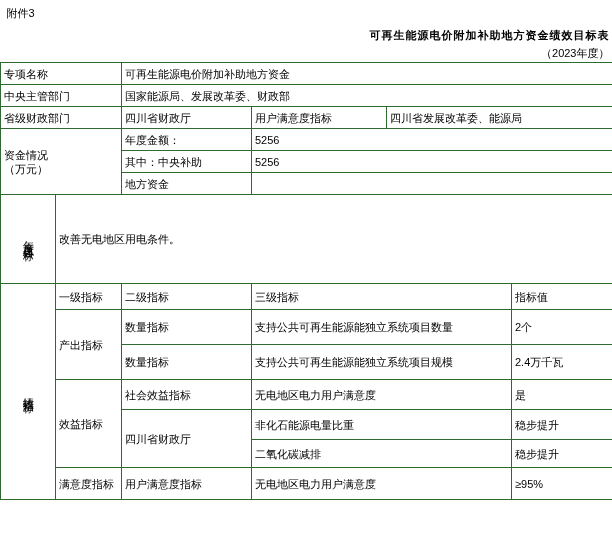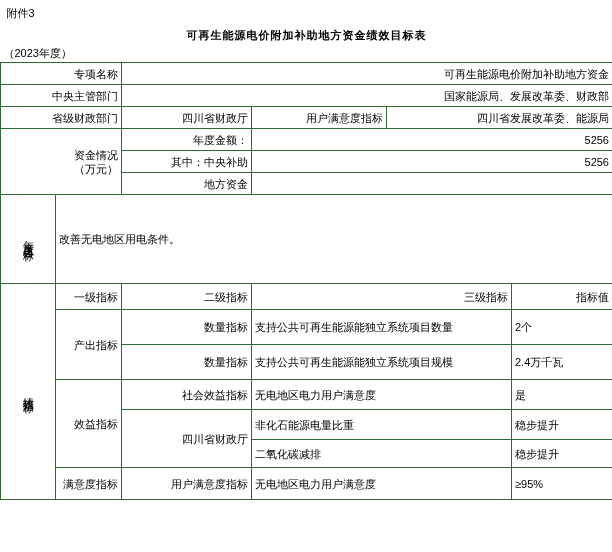--- a/index.html
+++ b/index.html
@@ -30,32 +30,32 @@
     border: 1px solid #2f6b2f;
     font-size: 11px;
     padding: 2px 3px;
     vertical-align: middle;
     line-height: 14px;
     word-wrap: break-word;
   }
   td.noborder {
     border: none !important;
   }
-  .ctr { text-align: right; }
+  .ctr { text-align: left; }
   .lft { text-align: left; }
   .title-cell {
-    text-align: center;
+    text-align: right;
     font-size: 17px;
     font-weight: bold;
     letter-spacing: 1px;
     padding: 8px 0 4px 0;
     border: none !important;
   }
   .subtitle-cell {
-    text-align: left;
+    text-align: right;
     font-size: 12px;
     padding: 2px 0 8px 0;
     border: none !important;
   }
   .vert {
     writing-mode: vertical-rl;
     text-orientation: upright;
     letter-spacing: 2px;
     margin: 0 auto;
     display: inline-block;

